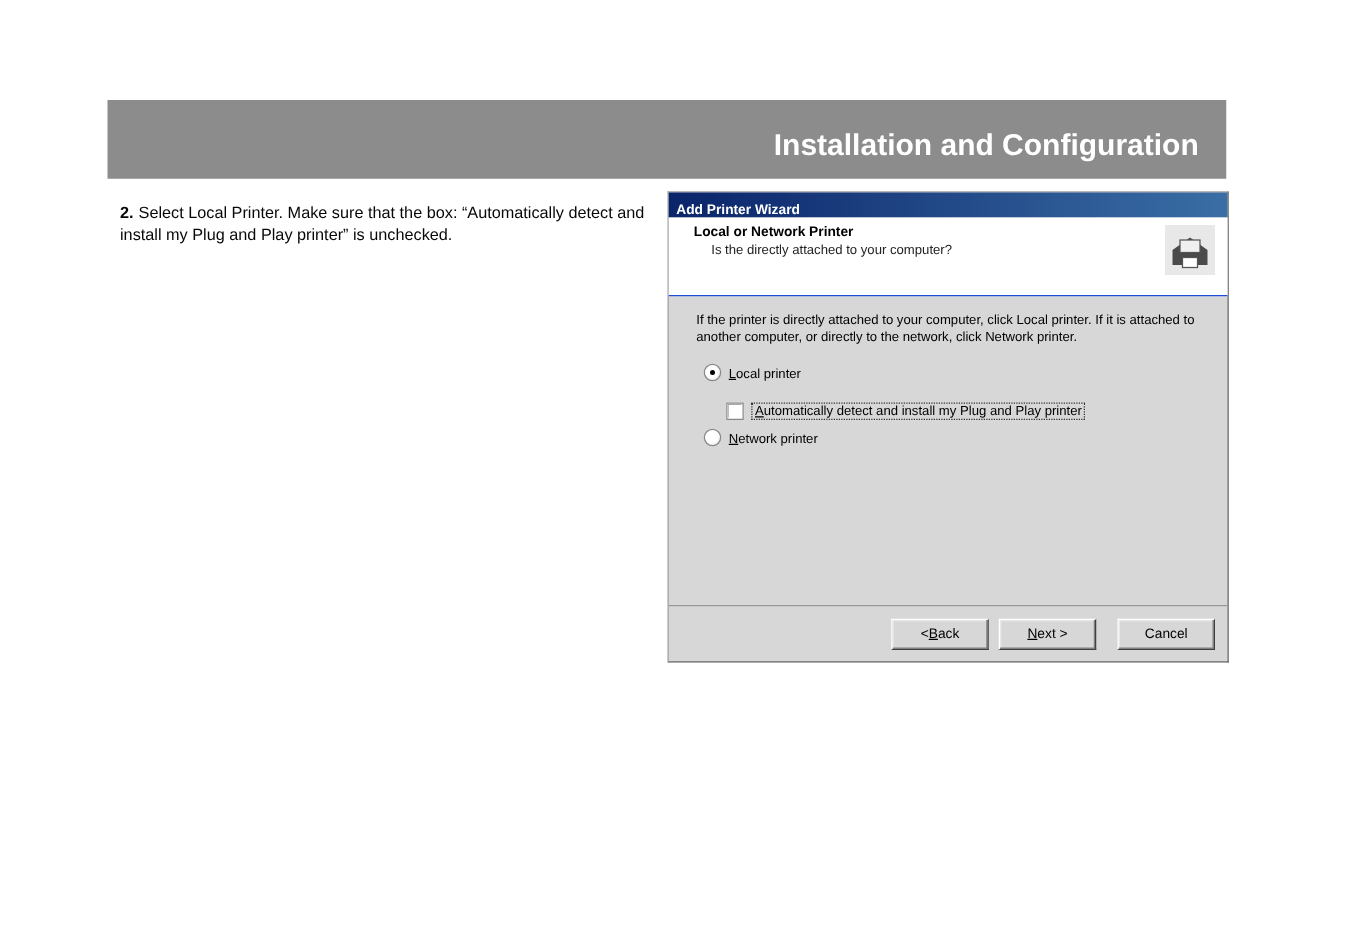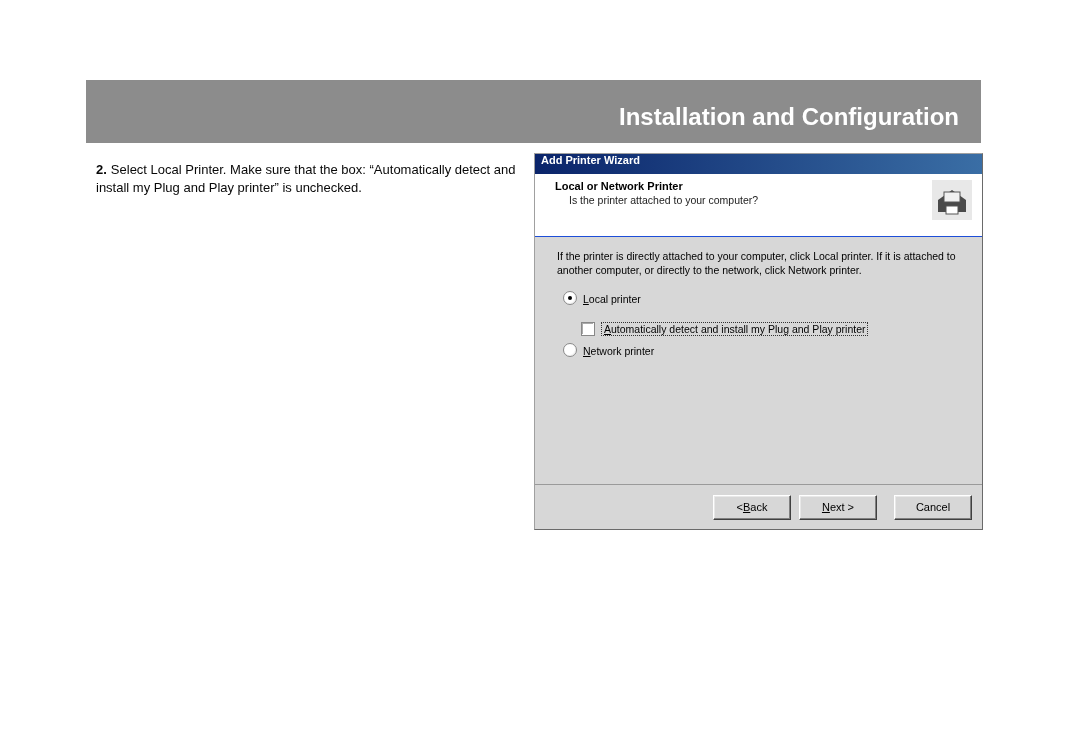--- a/index.html
+++ b/index.html
@@ -4,21 +4,21 @@
 <style>
 html,body{margin:0;padding:0;background:#fff;font-family:Arial,Helvetica,sans-serif}
 .page{width:1080px;height:585px;position:relative;background:#fff}
 .frame{position:absolute;left:86px;top:80px;width:895px;height:640px}
 .headerbar{height:63px;background:#8c8c8c;position:relative}
 .header-title{position:absolute;right:22px;bottom:12px;color:#fff;font-weight:bold;font-size:24px}
 .body{position:relative;height:577px}
 .inst{position:absolute;left:10px;top:18px;width:430px;font-size:13px;line-height:1.35;color:#080808}
 .inst .num{font-weight:bold;margin-right:4px}
 .dialog{position:absolute;left:448px;top:10px;width:447px;height:375px;background:#d7d7d7;border:1px solid rgba(0,0,0,.25);border-right-color:#6a6a6a;border-bottom-color:#6a6a6a;font-family:Tahoma,Arial,sans-serif}
-.titlebar{height:20px;background:linear-gradient(to right,#0a246a,#3a6ea5);color:#fff;font-size:11px;font-weight:bold;display:flex;align-items:flex-start;padding:0 6px}
+.titlebar{height:20px;background:linear-gradient(to right,#0a246a,#3a6ea5);color:#fff;font-size:11px;font-weight:bold;display:flex;align-items:flex-end;padding:0 6px}
 .subhdr{height:56px;background:#fff;border-bottom:1px solid #1d4ed8;position:relative;padding:6px 60px 0 20px}
 .subhdr .title{font-size:11px;font-weight:bold;color:#000}
 .subhdr .q{font-size:10.5px;color:#222;margin:2px 0 0 14px}
 .subhdr .picon{position:absolute;right:10px;top:6px;width:40px;height:40px}
 .content{padding:12px 16px 0 22px;font-size:10.5px;color:#000}
 .desc{line-height:1.35;margin-bottom:14px}
 .row{display:flex;align-items:flex-end;margin:4px 0 4px 6px}
 .radio{width:12px;height:12px;border:1px solid #888;border-radius:50%;background:#fff;display:flex;align-items:center;justify-content:center;margin-right:6px;box-shadow:inset -1px -1px 0 #f3f3f3}
 .radio.sel::after{content:"";width:4px;height:4px;background:#000;border-radius:50%}
 .cb{width:12px;height:12px;border:1px solid #888;background:#fff;margin-right:6px;box-shadow:inset -1px -1px 0 #fff,inset 1px 1px 0 #aaa}
@@ -43,21 +43,21 @@
       <div class="inst">
         <span class="num">2.</span><span>Select Local Printer.  Make sure that the box: “Automatically detect and install my Plug and Play printer” is unchecked.</span>
       </div>
 
       <div class="dialog">
         <div class="titlebar">
           <span>Add Printer Wizard</span>
         </div>
         <div class="subhdr">
           <div class="title">Local or Network Printer</div>
-          <div class="q">Is the printer attached to your computer?</div>
+          <div class="q">Is the directly attached to your computer?</div>
           <svg class="picon" viewBox="0 0 40 40">
             <rect x="0" y="0" width="40" height="40" fill="#e8e8e8"></rect>
             <path d="M6 20 L20 10 L34 20 L34 32 L6 32 Z" fill="#4a4a4a"></path>
             <rect x="12" y="12" width="16" height="10" fill="#f0f0f0" stroke="#555"></rect>
             <rect x="14" y="26" width="12" height="8" fill="#fff" stroke="#555"></rect>
           </svg>
         </div>
         <div class="content">
           <div class="desc">If the printer is directly attached to your computer, click Local printer.  If it is attached to another computer, or directly to the network, click Network printer.</div>
           <div class="row">

